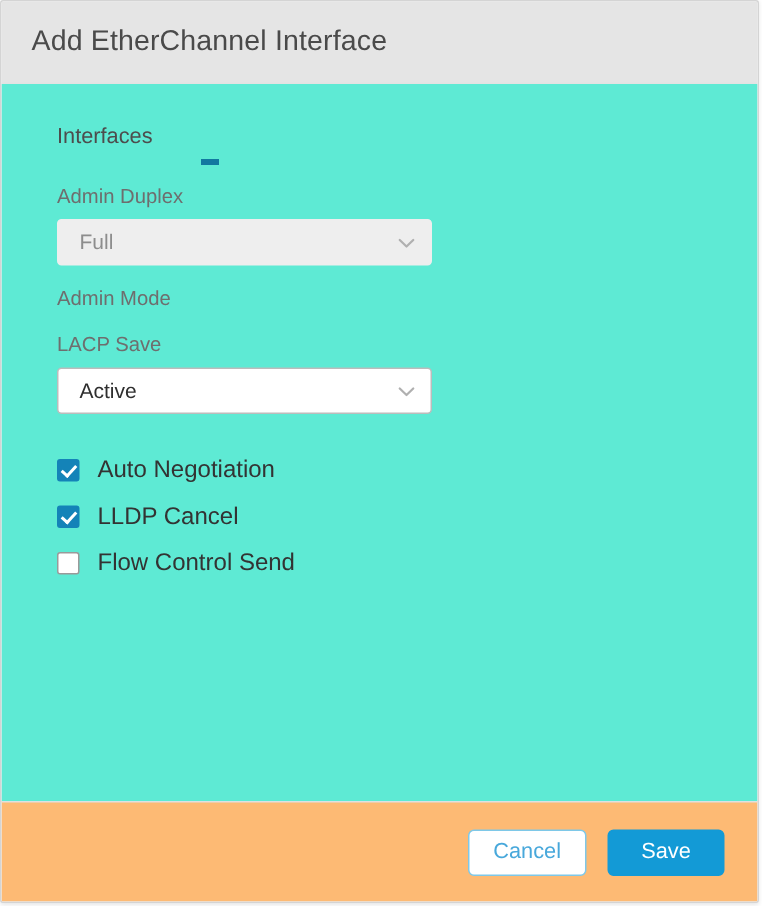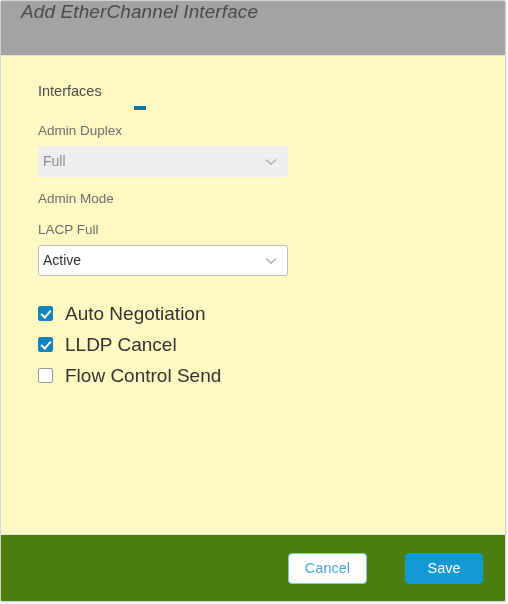--- a/index.html
+++ b/index.html
@@ -27,39 +27,38 @@
     overflow: hidden;
     box-shadow: 0 1px 3px rgba(0,0,0,0.10);
   }
 
   
   .dialog-header {
     height: 55px;
     flex: 0 0 55px;
     border-bottom: 1px solid #e3e3e3;
     display: flex;
-    align-items: flex-start;
+    align-items: center;
     padding: 0 20px;
     box-sizing: border-box;
-    background: #a3a3a3;
-    font-style: italic;
+    background: #e5e5e5;
   }
   .dialog-title {
     font-size: 19px;
     color: #4a4a4a;
     font-weight: 400;
     letter-spacing: 0.1px;
   }
 
   
   .dialog-body {
     flex: 1 1 auto;
     padding: 0 20px;
     box-sizing: border-box;
-    background: #fef9c3;
+    background: #5eead4;
     overflow: hidden;
   }
 
   
   .tabs {
     display: flex;
     align-items: flex-end;
     height: 46px;
     margin-top: 8px;
     padding-left: 17px;
@@ -103,21 +102,21 @@
   .select {
     position: relative;
     width: 250px;
     height: 31px;
     box-sizing: border-box;
     border: 1px solid #bcbcbc;
     border-radius: 3px;
     background: #ffffff;
     display: flex;
     align-items: center;
-    padding: 0 4px;
+    padding: 0 14px;
     cursor: pointer;
   }
   .select-value {
     font-size: 14px;
     color: #2f2f2f;
     line-height: 29px;
   }
   .select.disabled {
     background: #eeeeee;
     border-color: #eeeeee;
@@ -167,31 +166,31 @@
     position: absolute;
     left: 4px;
     top: 1px;
     width: 4px;
     height: 8px;
     border: solid #ffffff;
     border-width: 0 2px 2px 0;
     transform: rotate(42deg);
   }
   .check-label {
-    font-size: 19px;
+    font-size: 16px;
     color: #333333;
     margin-left: 12px;
     line-height: 18px;
   }
 
   
   .dialog-footer {
     flex: 0 0 67px;
     height: 67px;
-    background: #4d7c0f;
+    background: #fdba74;
     border-top: 1px solid #e0e0e0;
     display: flex;
     align-items: center;
     justify-content: flex-end;
     padding-right: 22px;
     box-sizing: border-box;
   }
   .btn {
     height: 31px;
     min-width: 78px;
@@ -208,21 +207,20 @@
   .btn-cancel {
     background: #ffffff;
     border: 1px solid #7ec8e8;
     color: #48a8db;
     margin-right: 14px;
   }
   .btn-save {
     background: #139ad6;
     border: 1px solid #139ad6;
     color: #ffffff;
-    margin-left: 24px;
   }
 </style>
 </head>
 <body>
 
 <div class="dialog">
 
   <div class="dialog-header">
     <div class="dialog-title">Add EtherChannel Interface</div>
   </div>
@@ -243,21 +241,21 @@
               <svg viewBox="0 0 14 14" width="14" height="14" xmlns="http://www.w3.org/2000/svg">
                 <path d="M2.5 5 L7 9.3 L11.5 5" fill="none" stroke="#b0b0b0" stroke-width="1.5" stroke-linecap="round" stroke-linejoin="round"></path>
               </svg>
             </span>
           </div>
         </div>
         <div class="field">
           <div class="field-label">Admin Mode</div>
         </div>
         <div class="field">
-          <div class="field-label">LACP Full</div>
+          <div class="field-label">LACP Save</div>
           <div class="select">
             <span class="select-value">Active</span>
             <span class="chevron">
               <svg viewBox="0 0 14 14" width="14" height="14" xmlns="http://www.w3.org/2000/svg">
                 <path d="M2.5 5 L7 9.3 L11.5 5" fill="none" stroke="#b0b0b0" stroke-width="1.5" stroke-linecap="round" stroke-linejoin="round"></path>
               </svg>
             </span>
           </div>
         </div>
       </div>

